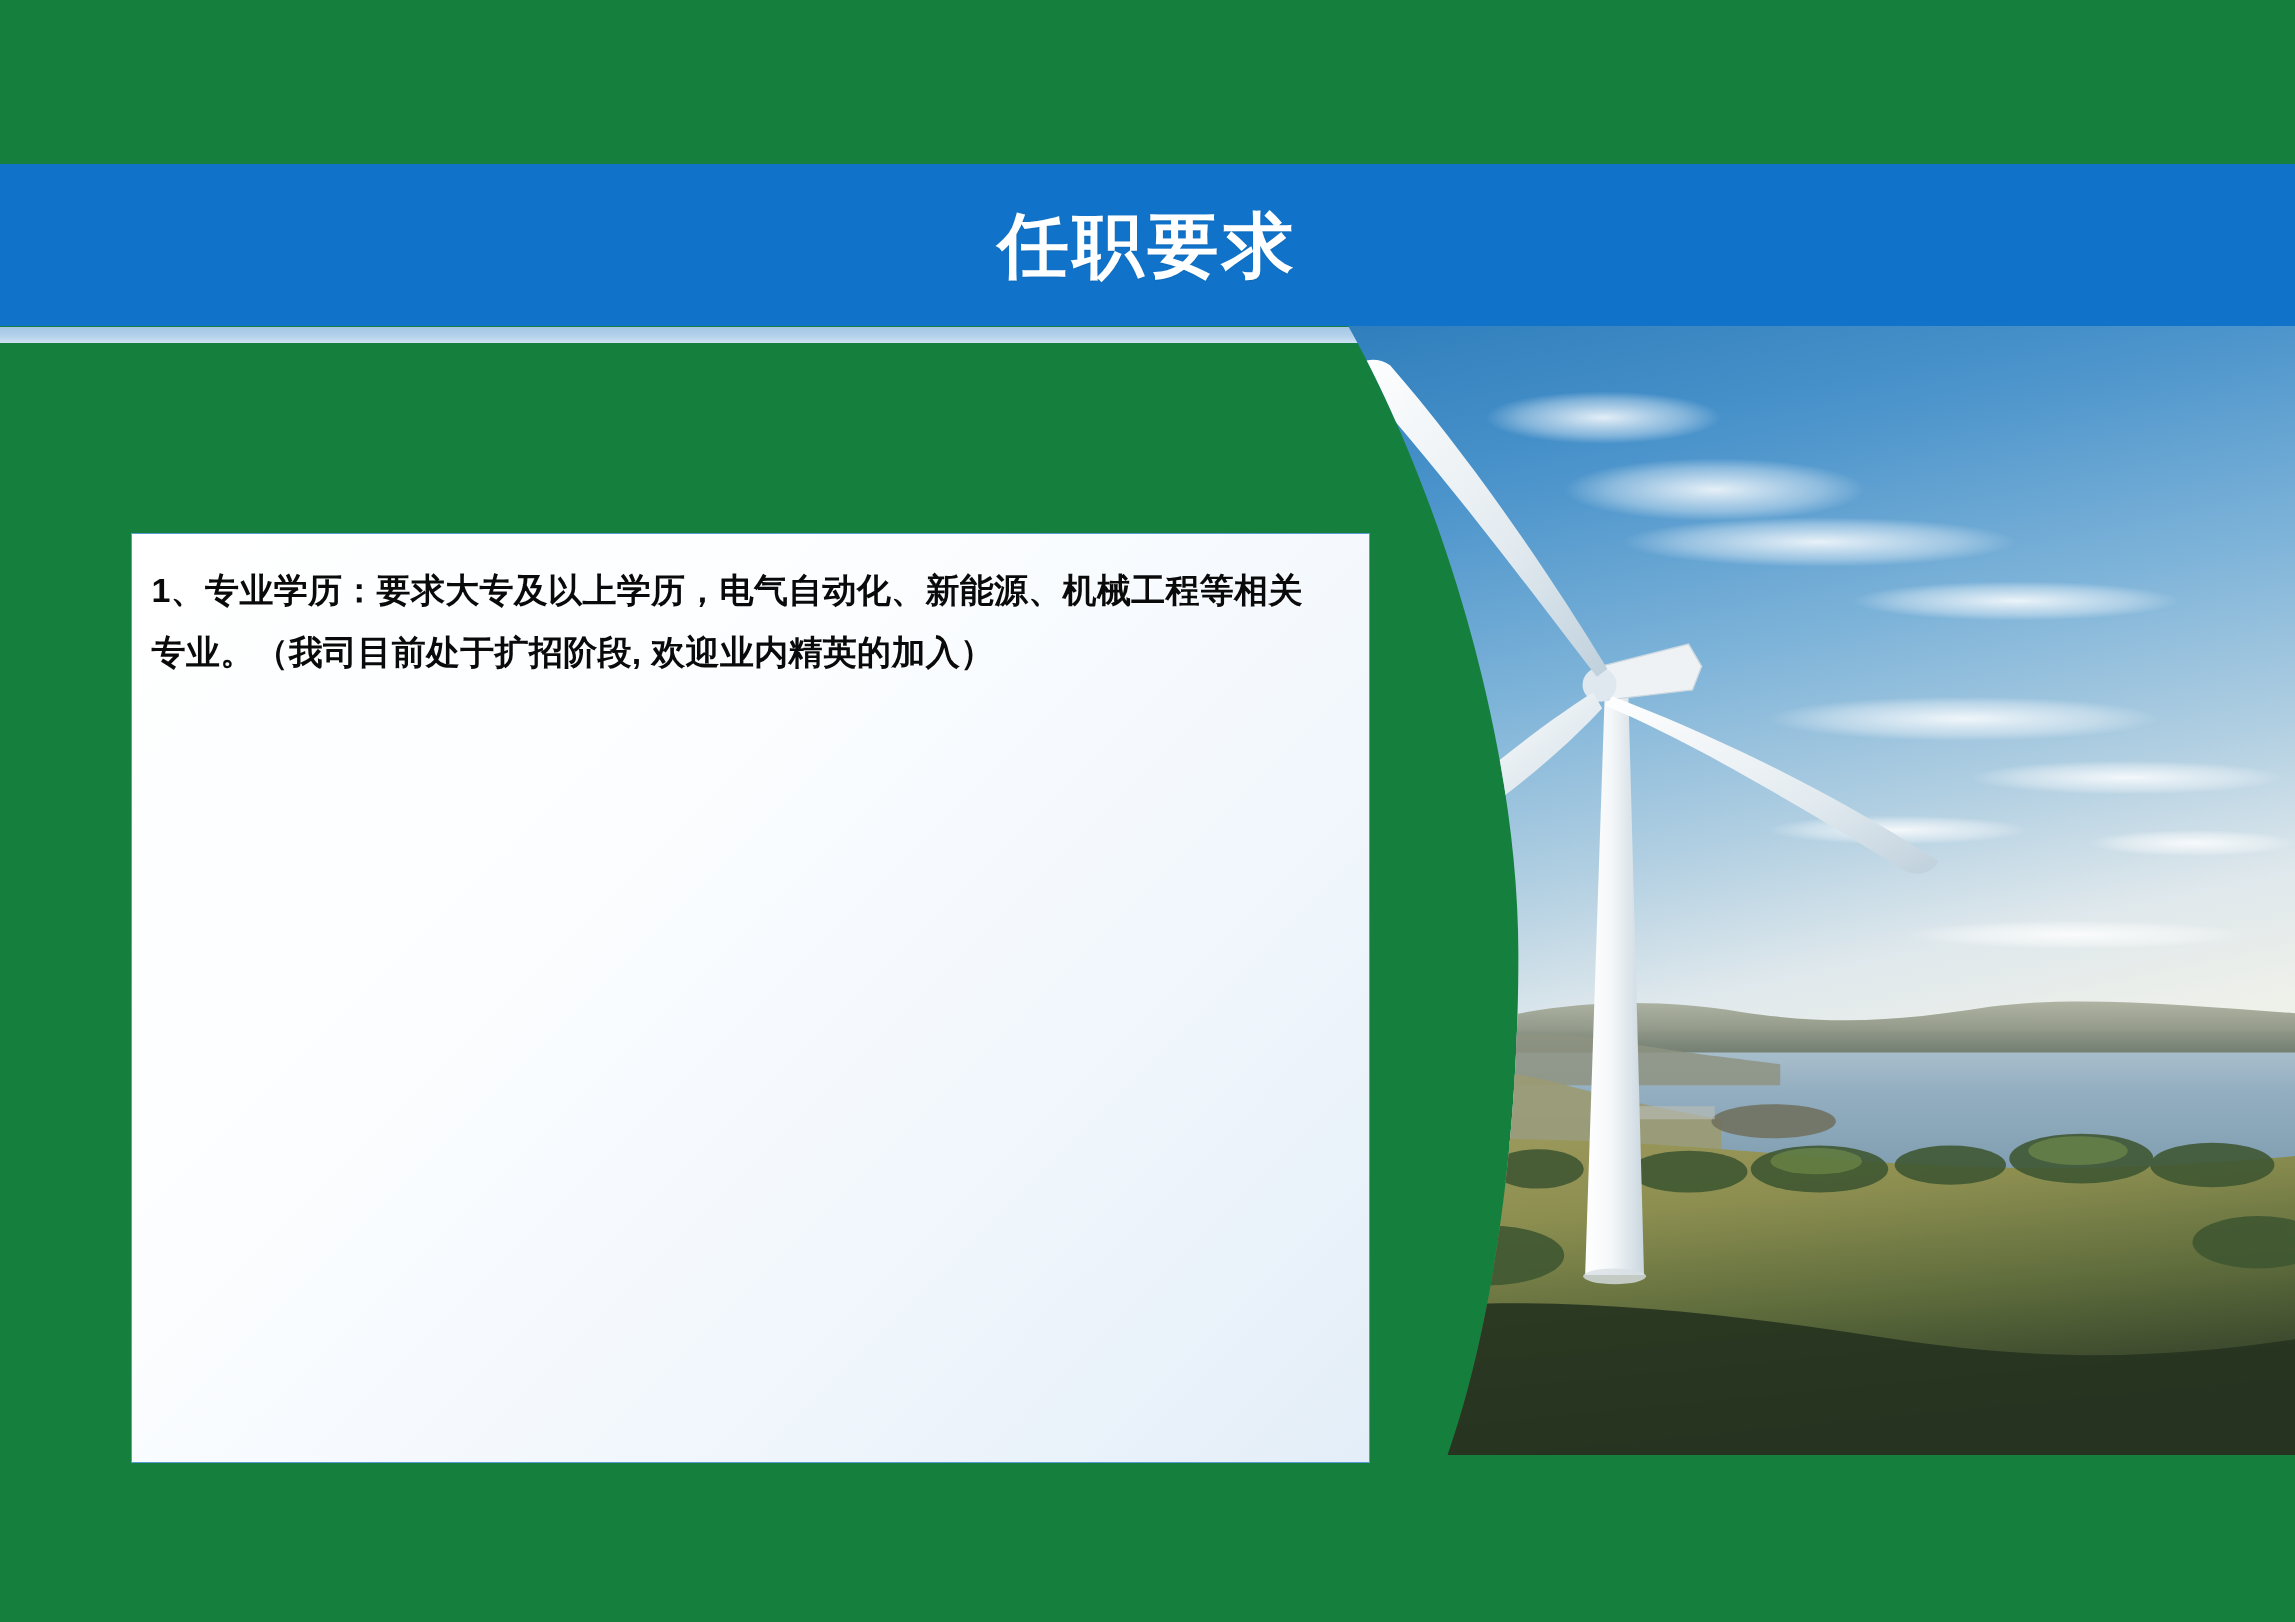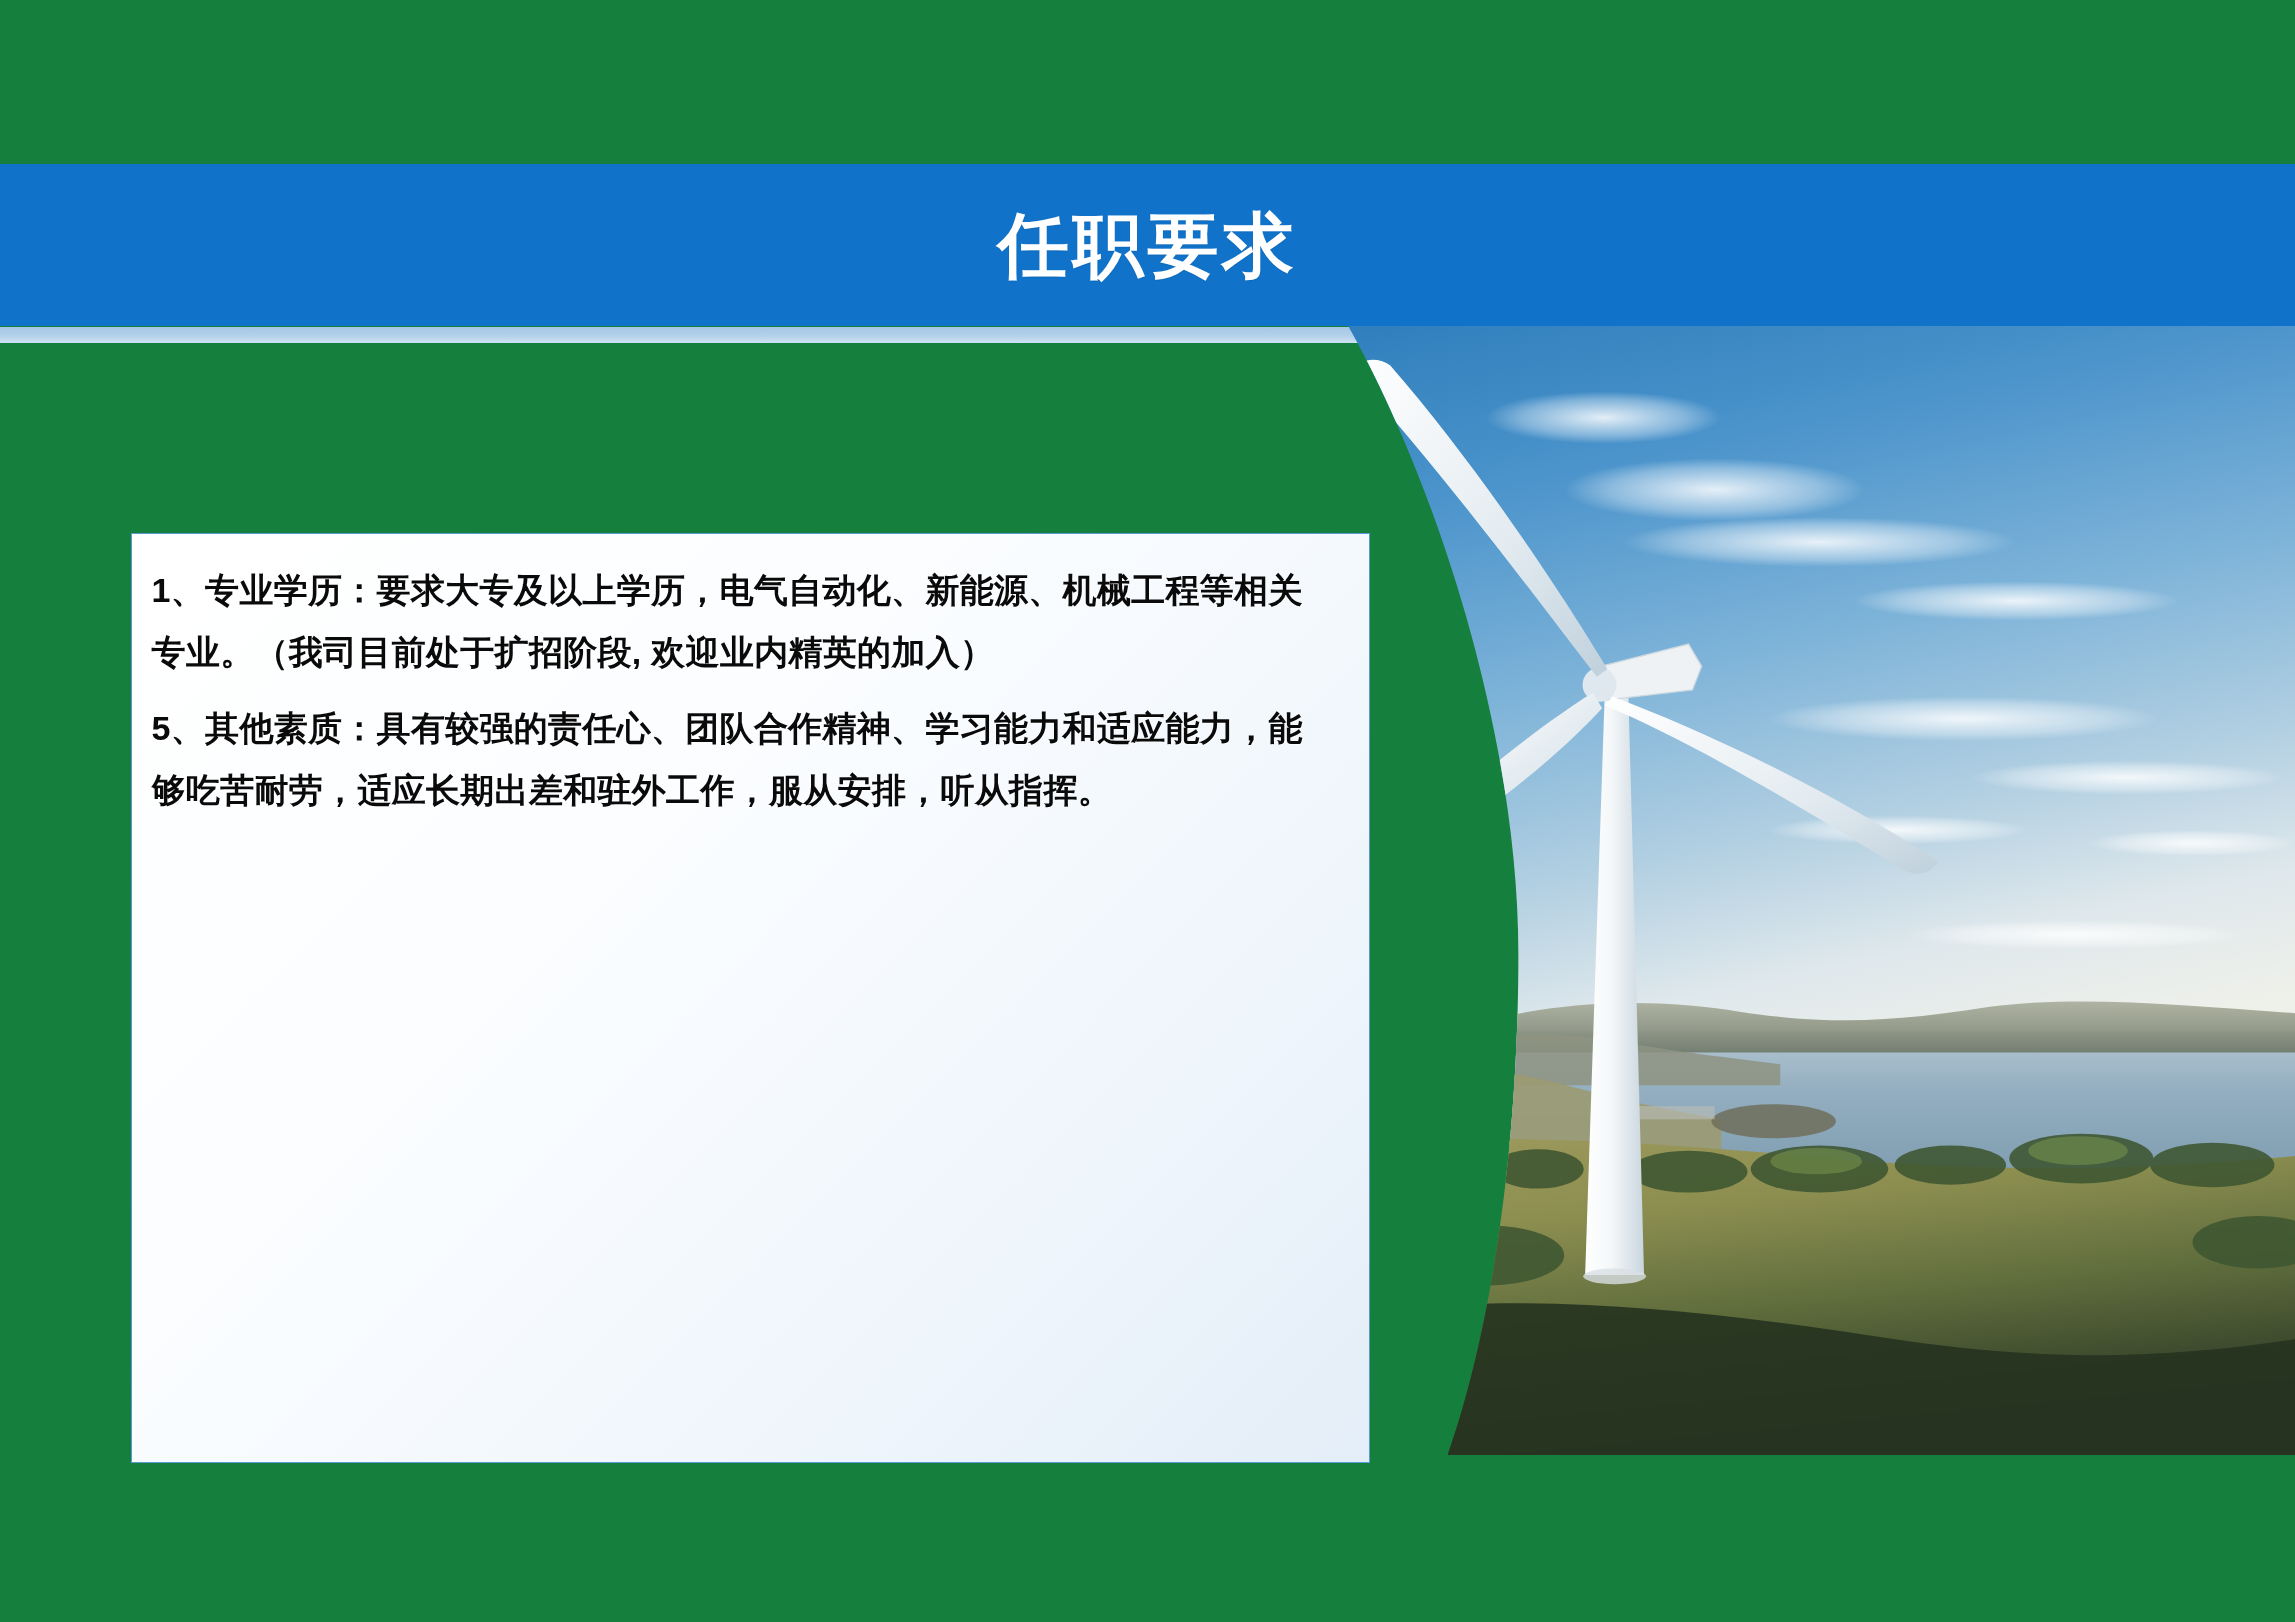--- a/index.html
+++ b/index.html
@@ -259,18 +259,17 @@
                    C 206,744 226,750 246,742
                    C 318,690 384,632 428,584 Z" fill="url(#bladeGrad)"></path>
         </g>
       </g>
     </svg>
   </div>
 
   <div class="content-box">
     <div class="content-inner">
       <p class="req-item">1、专业学历：要求大专及以上学历，电气自动化、新能源、机械工程等相关专业。（我司目前处于扩招阶段, 欢迎业内精英的加入）</p>
-      <p class="req-item">5、其他素质：具有较强的责任心、团队合作精神、学习能力和适应能力，能够吃苦耐劳，适应长期出差和驻外工作，服从安排，听从指挥。</p>
     </div>
   </div>
 
 </div>
 
 
 </body></html>

